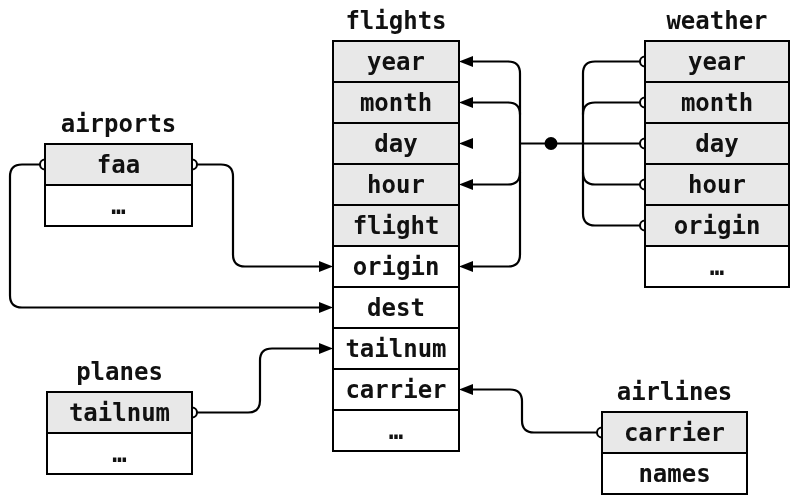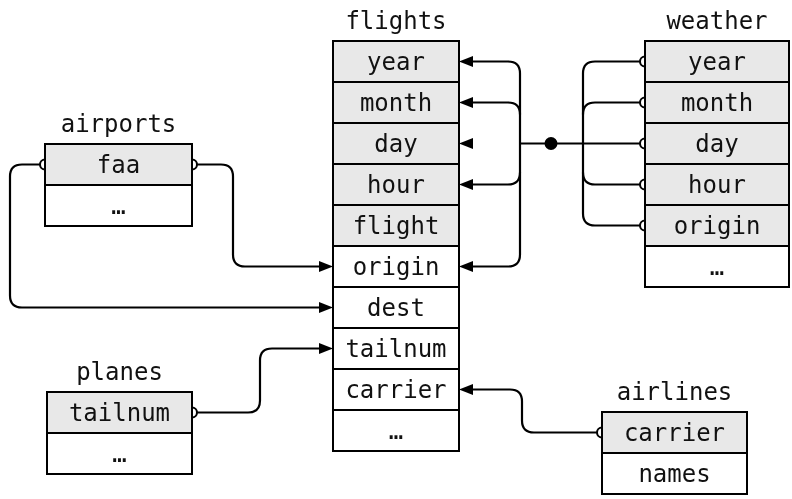--- a/index.html
+++ b/index.html
@@ -7,20 +7,21 @@
     padding: 0;
     background: #ffffff;
   }
   .canvas {
     position: relative;
     width: 792px;
     height: 499px;
     background: #ffffff;
     overflow: hidden;
     font-family: "DejaVu Sans Mono", "Liberation Mono", monospace;
+    font-weight: bold;
   }
   svg text {
     font-family: "DejaVu Sans Mono", "Liberation Mono", monospace;
     font-size: 24px;
     fill: #111111;
     text-anchor: middle;
   }
   svg .title {
     font-size: 24px;
   }

